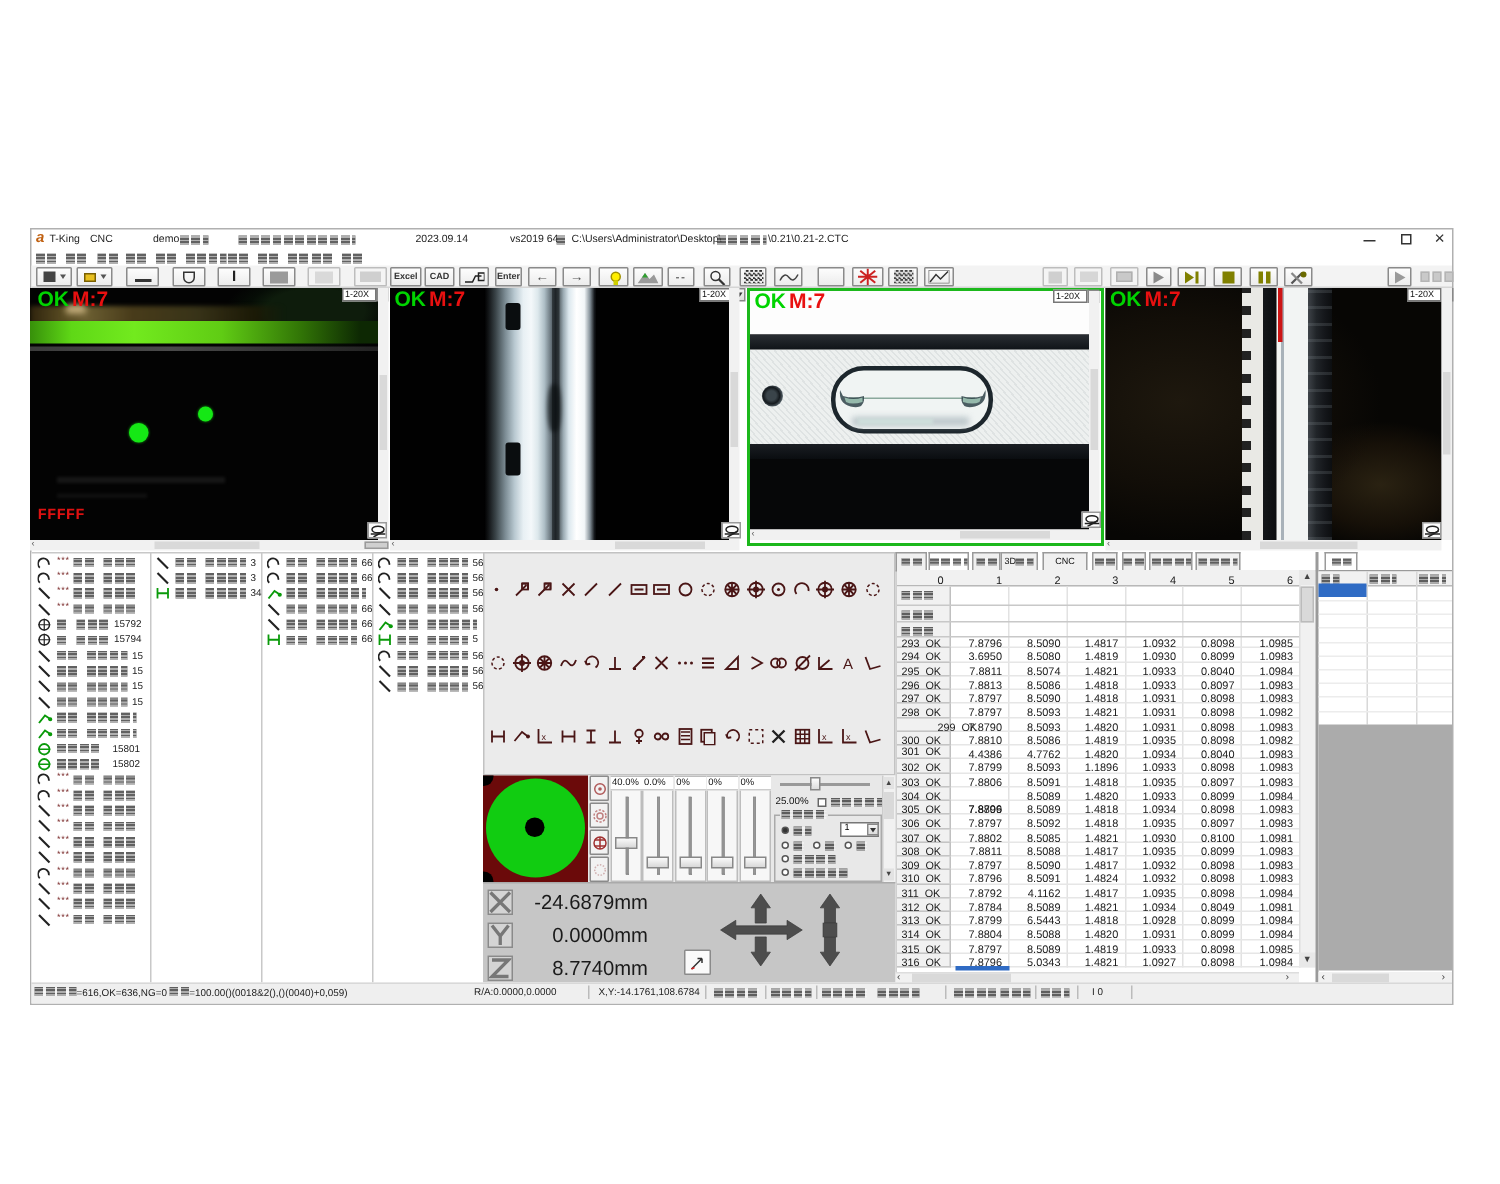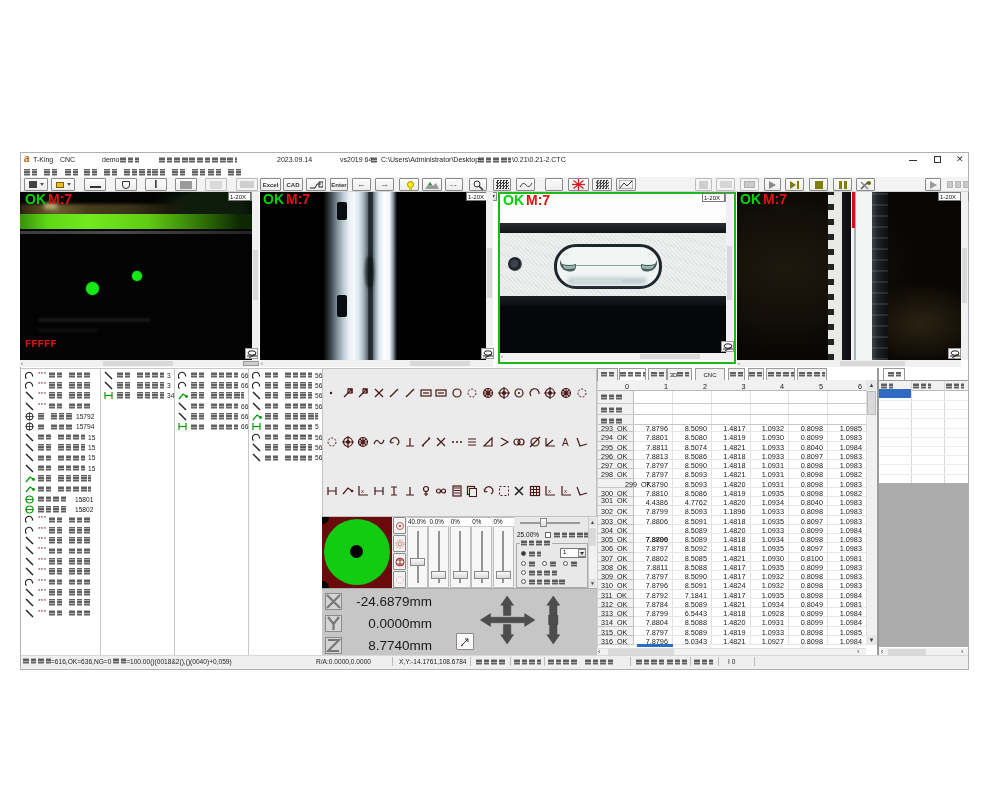--- a/index.html
+++ b/index.html
@@ -1137,21 +1137,21 @@
 <div class="a" style="left:601px;top:424.2px;font-size:7.2px;color:#1a1a1a">293&nbsp;&nbsp;OK</div>
 <div class="cell" style="left:630px;top:424.2px;width:38px">7.8796</div>
 <div class="cell" style="left:669px;top:424.2px;width:38px">8.5090</div>
 <div class="cell" style="left:707.5px;top:424.2px;width:38px">1.4817</div>
 <div class="cell" style="left:746px;top:424.2px;width:38px">1.0932</div>
 <div class="cell" style="left:785px;top:424.2px;width:38px">0.8098</div>
 <div class="cell" style="left:824px;top:424.2px;width:38px">1.0985</div>
 <div class="a" style="left:598px;top:440.5px;width:268px;height:1px;background:#e6e6e6"></div>
 <div class="a" style="left:598px;top:440.5px;width:36px;height:1px;background:#c4c4c4"></div>
 <div class="a" style="left:601px;top:433.45px;font-size:7.2px;color:#1a1a1a">294&nbsp;&nbsp;OK</div>
-<div class="cell" style="left:630px;top:433.45px;width:38px">7.8801</div>
+<div class="cell" style="left:630px;top:433.45px;width:38px">3.6950</div>
 <div class="cell" style="left:669px;top:433.45px;width:38px">8.5080</div>
 <div class="cell" style="left:707.5px;top:433.45px;width:38px">1.4819</div>
 <div class="cell" style="left:746px;top:433.45px;width:38px">1.0930</div>
 <div class="cell" style="left:785px;top:433.45px;width:38px">0.8099</div>
 <div class="cell" style="left:824px;top:433.45px;width:38px">1.0983</div>
 <div class="a" style="left:598px;top:449.75px;width:268px;height:1px;background:#e6e6e6"></div>
 <div class="a" style="left:598px;top:449.75px;width:36px;height:1px;background:#c4c4c4"></div>
 <div class="a" style="left:601px;top:442.7px;font-size:7.2px;color:#1a1a1a">295&nbsp;&nbsp;OK</div>
 <div class="cell" style="left:630px;top:442.7px;width:38px">7.8811</div>
 <div class="cell" style="left:669px;top:442.7px;width:38px">8.5074</div>
@@ -1291,21 +1291,21 @@
 <div class="cell" style="left:630px;top:581.45px;width:38px">7.8796</div>
 <div class="cell" style="left:669px;top:581.45px;width:38px">8.5091</div>
 <div class="cell" style="left:707.5px;top:581.45px;width:38px">1.4824</div>
 <div class="cell" style="left:746px;top:581.45px;width:38px">1.0932</div>
 <div class="cell" style="left:785px;top:581.45px;width:38px">0.8098</div>
 <div class="cell" style="left:824px;top:581.45px;width:38px">1.0983</div>
 <div class="a" style="left:598px;top:597.75px;width:268px;height:1px;background:#e6e6e6"></div>
 <div class="a" style="left:598px;top:597.75px;width:36px;height:1px;background:#c4c4c4"></div>
 <div class="a" style="left:601px;top:590.7px;font-size:7.2px;color:#1a1a1a">311&nbsp;&nbsp;OK</div>
 <div class="cell" style="left:630px;top:590.7px;width:38px">7.8792</div>
-<div class="cell" style="left:669px;top:590.7px;width:38px">7.1841</div>
+<div class="cell" style="left:669px;top:590.7px;width:38px">4.1162</div>
 <div class="cell" style="left:707.5px;top:590.7px;width:38px">1.4817</div>
 <div class="cell" style="left:746px;top:590.7px;width:38px">1.0935</div>
 <div class="cell" style="left:785px;top:590.7px;width:38px">0.8098</div>
 <div class="cell" style="left:824px;top:590.7px;width:38px">1.0984</div>
 <div class="a" style="left:598px;top:607.0px;width:268px;height:1px;background:#e6e6e6"></div>
 <div class="a" style="left:598px;top:607.0px;width:36px;height:1px;background:#c4c4c4"></div>
 <div class="a" style="left:601px;top:599.95px;font-size:7.2px;color:#1a1a1a">312&nbsp;&nbsp;OK</div>
 <div class="cell" style="left:630px;top:599.95px;width:38px">7.8784</div>
 <div class="cell" style="left:669px;top:599.95px;width:38px">8.5089</div>
 <div class="cell" style="left:707.5px;top:599.95px;width:38px">1.4821</div>

